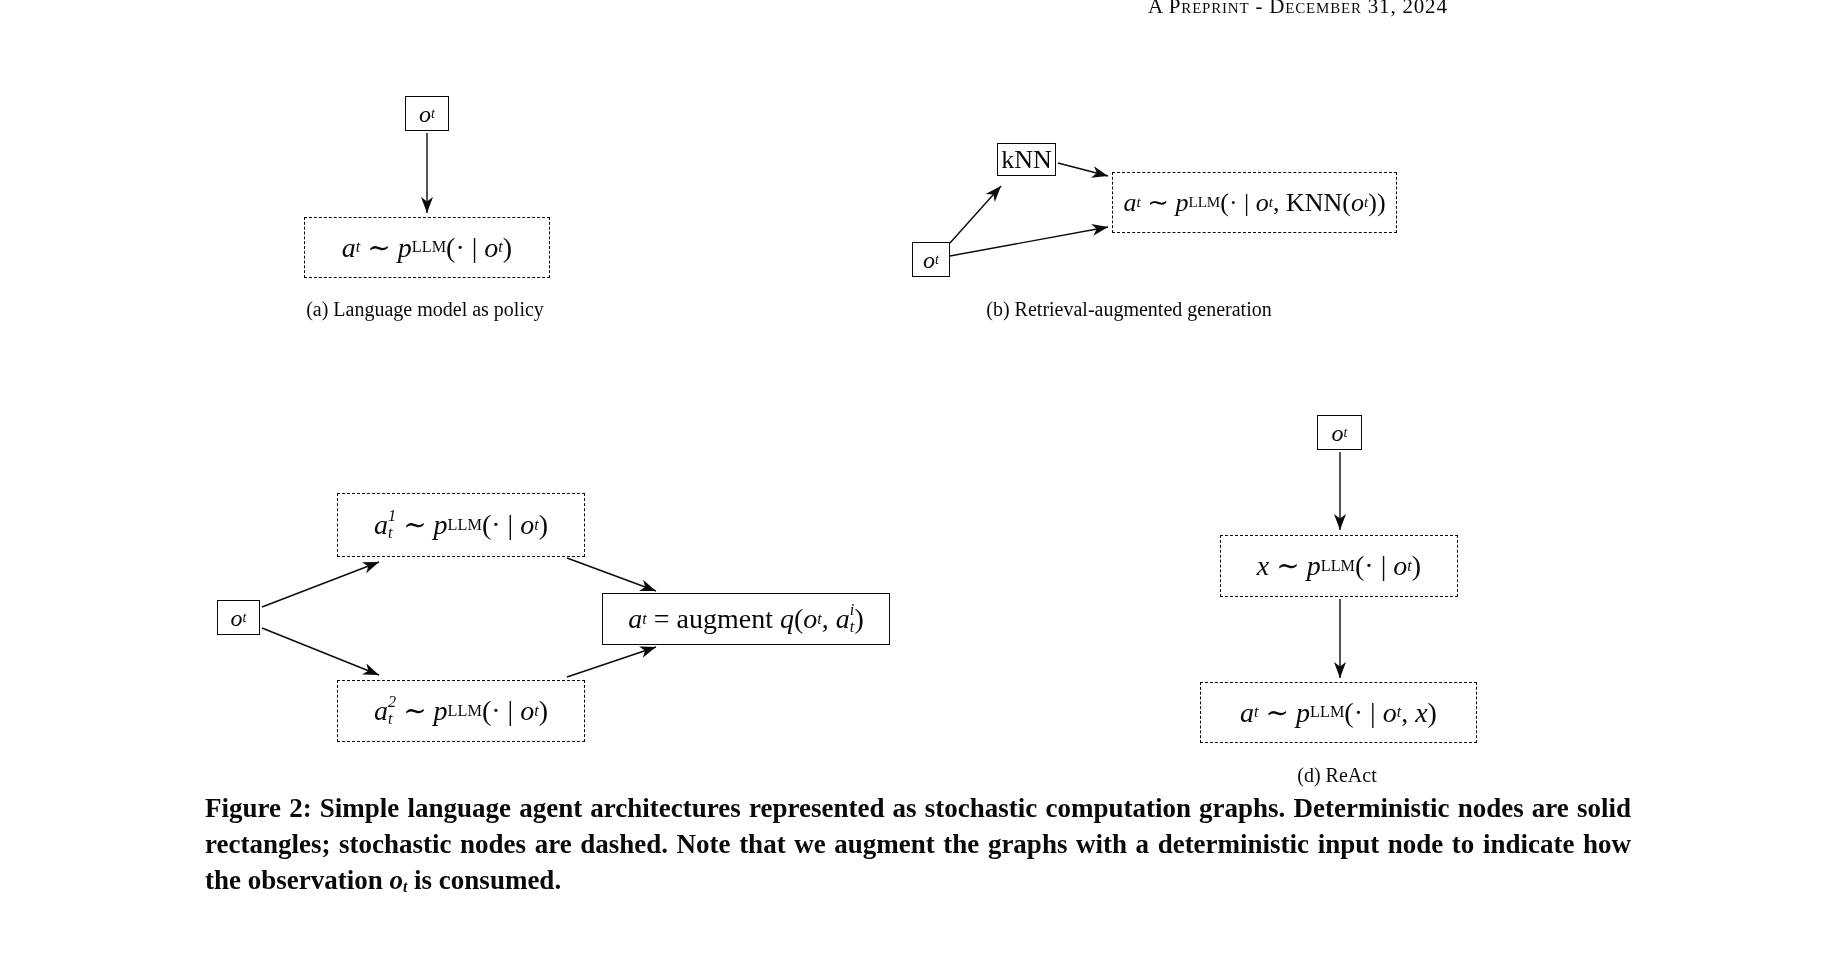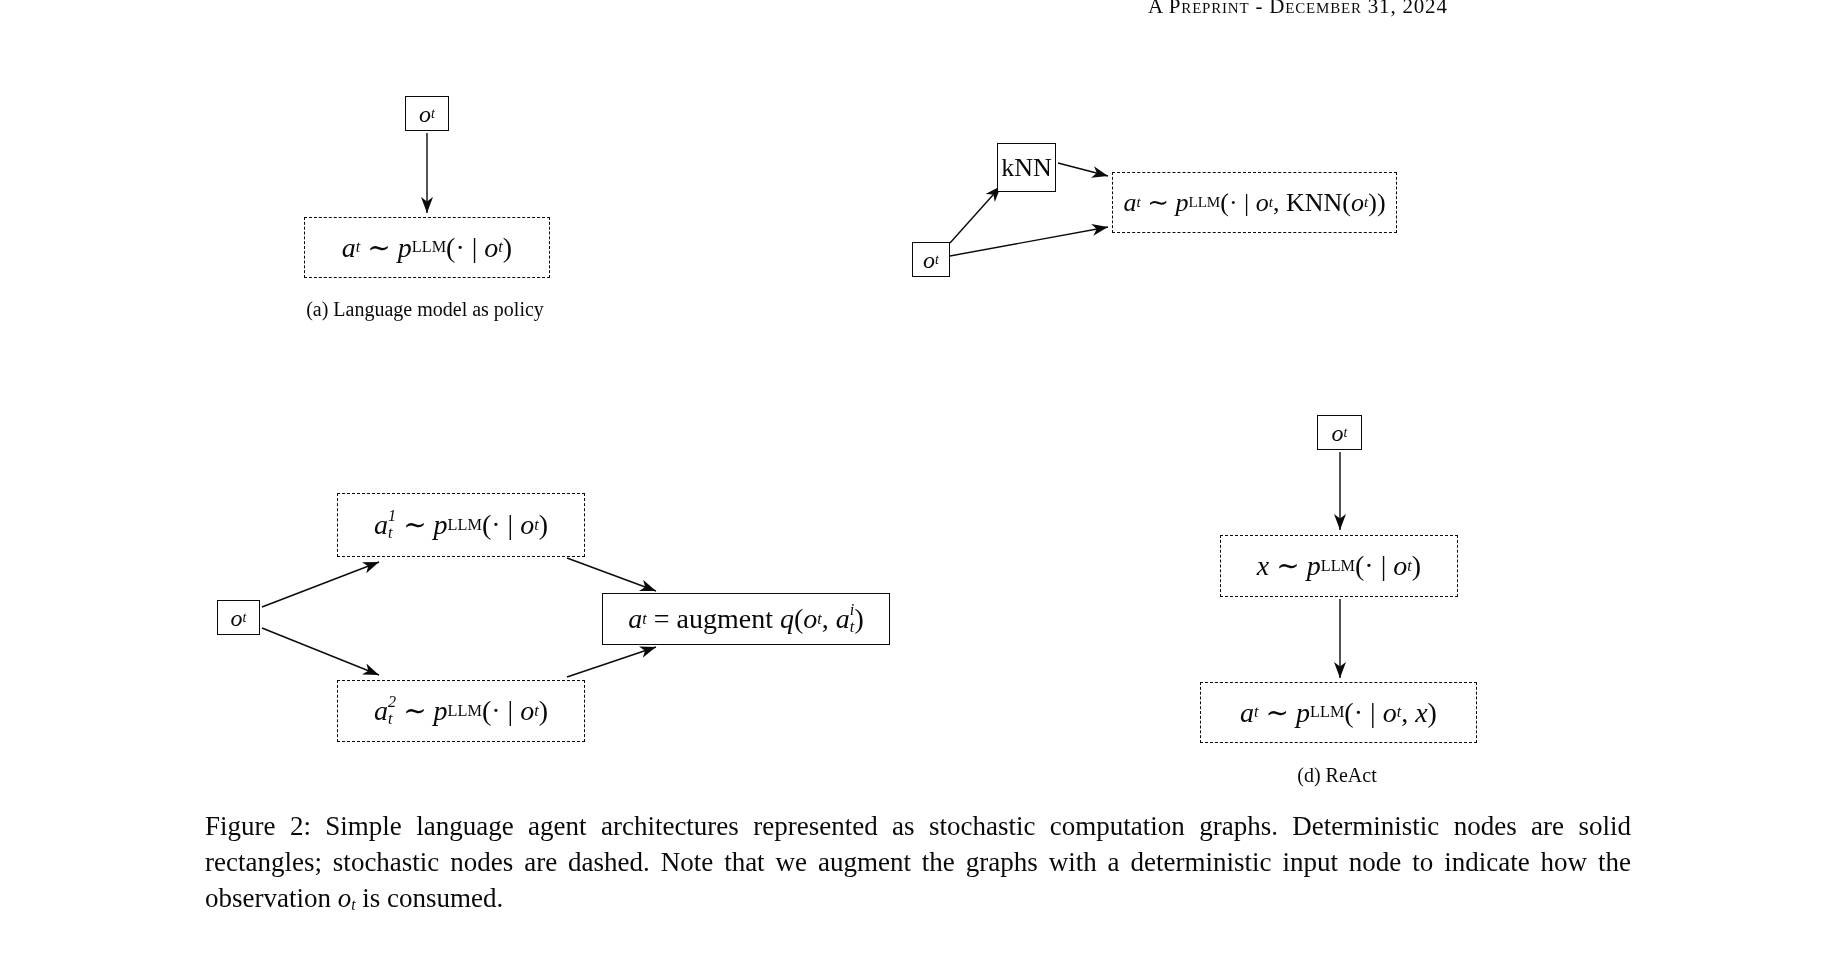--- a/index.html
+++ b/index.html
@@ -25,21 +25,21 @@
     position:absolute; z-index:2; box-sizing:border-box; background:#ffffff;
     display:flex; align-items:center; justify-content:center;
     font-size:28px; white-space:pre; line-height:1;
   }
   .solid  { border:1.6px solid #0a0a0a; }
   .dashed { border:1.7px dashed #0a0a0a; }
   .obs    { font-size:24px; }
 
   .n-a-obs {left:405px; top:96px;  width:44px;  height:35px;}
   .n-a-act {left:304px; top:217px; width:246px; height:61px;}
-  .n-b-knn {left:997px; top:143px; width:59px;  height:49px; font-size:26px;}
+  .n-b-knn {left:997px; top:143px; width:59px;  height:33px; font-size:26px;}
   .n-b-obs {left:912px; top:242px; width:38px;  height:35px;}
   .n-b-act {left:1112px;top:172px; width:285px; height:61px; font-size:26px;}
   .n-c-obs {left:217px; top:600px; width:43px;  height:35px;}
   .n-c-s1  {left:337px; top:493px; width:248px; height:64px;}
   .n-c-s2  {left:337px; top:680px; width:248px; height:62px;}
   .n-c-arg {left:602px; top:593px; width:288px; height:52px;}
   .n-d-obs {left:1317px;top:415px; width:45px;  height:35px;}
   .n-d-x   {left:1220px;top:535px; width:238px; height:62px;}
   .n-d-act {left:1200px;top:682px; width:277px; height:61px;}
 
@@ -54,22 +54,22 @@
 
   
   .pcap { position:absolute; font-size:20px; text-align:center; line-height:32px; }
   .cap-a {left:225px;  top:293px; width:400px;}
   .cap-b {left:929px;  top:293px; width:400px;}
   .cap-c {left:218px;  top:761px; width:550px;}
   .cap-d {left:1137px; top:759px; width:400px;}
 
   
   .figcap {
-    position:absolute; left:205px; top:808px; width:1426px;
-    font-size:27px; line-height:36px; text-align:justify;
+    position:absolute; left:205px; top:790px; width:1426px;
+    font-size:27px; line-height:36px; text-align:justify;font-weight:bold;
   }
 </style>
 </head>
 <body>
 
 <div class="page">
 
   <div class="preprint-header">A Preprint - December 31, 2024</div>
 
   <svg class="arrows" width="1836" height="957" viewBox="0 0 1836 957">
@@ -90,20 +90,21 @@
     <line x1="1340" y1="599" x2="1340" y2="678" marker-end="url(#ah)"></line>
   </svg>
 
   <div class="node solid obs n-a-obs"><span class="mi">o</span><span class="msub mi">t</span></div>
   <div class="node dashed n-a-act"><span class="mi">a</span><span class="msub mi">t</span><span class="mrm"> ∼ </span><span class="mi">p</span><span class="msub mrm">LLM</span><span class="mrm">(· | </span><span class="mi">o</span><span class="msub mi">t</span><span class="mrm">)</span></div>
   <div class="pcap cap-a">(a) Language model as policy</div>
 
   <div class="node solid n-b-knn"><span class="mrm">kNN</span></div>
   <div class="node solid obs n-b-obs"><span class="mi">o</span><span class="msub mi">t</span></div>
   <div class="node dashed n-b-act"><span class="mi">a</span><span class="msub mi">t</span><span class="mrm"> ∼ </span><span class="mi">p</span><span class="msub mrm">LLM</span><span class="mrm">(· | </span><span class="mi">o</span><span class="msub mi">t</span><span class="mrm">, KNN(</span><span class="mi">o</span><span class="msub mi">t</span><span class="mrm">))</span></div>
+  <div class="pcap cap-b">(b) Retrieval-augmented generation</div>
 
   <div class="node solid obs n-c-obs"><span class="mi">o</span><span class="msub mi">t</span></div>
   <div class="node dashed n-c-s1"><span class="mi">a</span><span class="mstack"><span class="mi">1</span><span class="mi">t</span></span><span class="mrm"> ∼ </span><span class="mi">p</span><span class="msub mrm">LLM</span><span class="mrm">(· | </span><span class="mi">o</span><span class="msub mi">t</span><span class="mrm">)</span></div>
   <div class="node dashed n-c-s2"><span class="mi">a</span><span class="mstack"><span class="mi">2</span><span class="mi">t</span></span><span class="mrm"> ∼ </span><span class="mi">p</span><span class="msub mrm">LLM</span><span class="mrm">(· | </span><span class="mi">o</span><span class="msub mi">t</span><span class="mrm">)</span></div>
   <div class="node solid n-c-arg"><span class="mi">a</span><span class="msub mi">t</span><span class="mrm"> = augment </span><span class="mi">q</span><span class="mrm">(</span><span class="mi">o</span><span class="msub mi">t</span><span class="mrm">, </span><span class="mi">a</span><span class="mstack"><span class="mi">i</span><span class="mi">t</span></span><span class="mrm">)</span></div>
 
   <div class="node solid obs n-d-obs"><span class="mi">o</span><span class="msub mi">t</span></div>
   <div class="node dashed n-d-x"><span class="mi">x</span><span class="mrm"> ∼ </span><span class="mi">p</span><span class="msub mrm">LLM</span><span class="mrm">(· | </span><span class="mi">o</span><span class="msub mi">t</span><span class="mrm">)</span></div>
   <div class="node dashed n-d-act"><span class="mi">a</span><span class="msub mi">t</span><span class="mrm"> ∼ </span><span class="mi">p</span><span class="msub mrm">LLM</span><span class="mrm">(· | </span><span class="mi">o</span><span class="msub mi">t</span><span class="mrm">, </span><span class="mi">x</span><span class="mrm">)</span></div>
   <div class="pcap cap-d">(d) ReAct</div>

